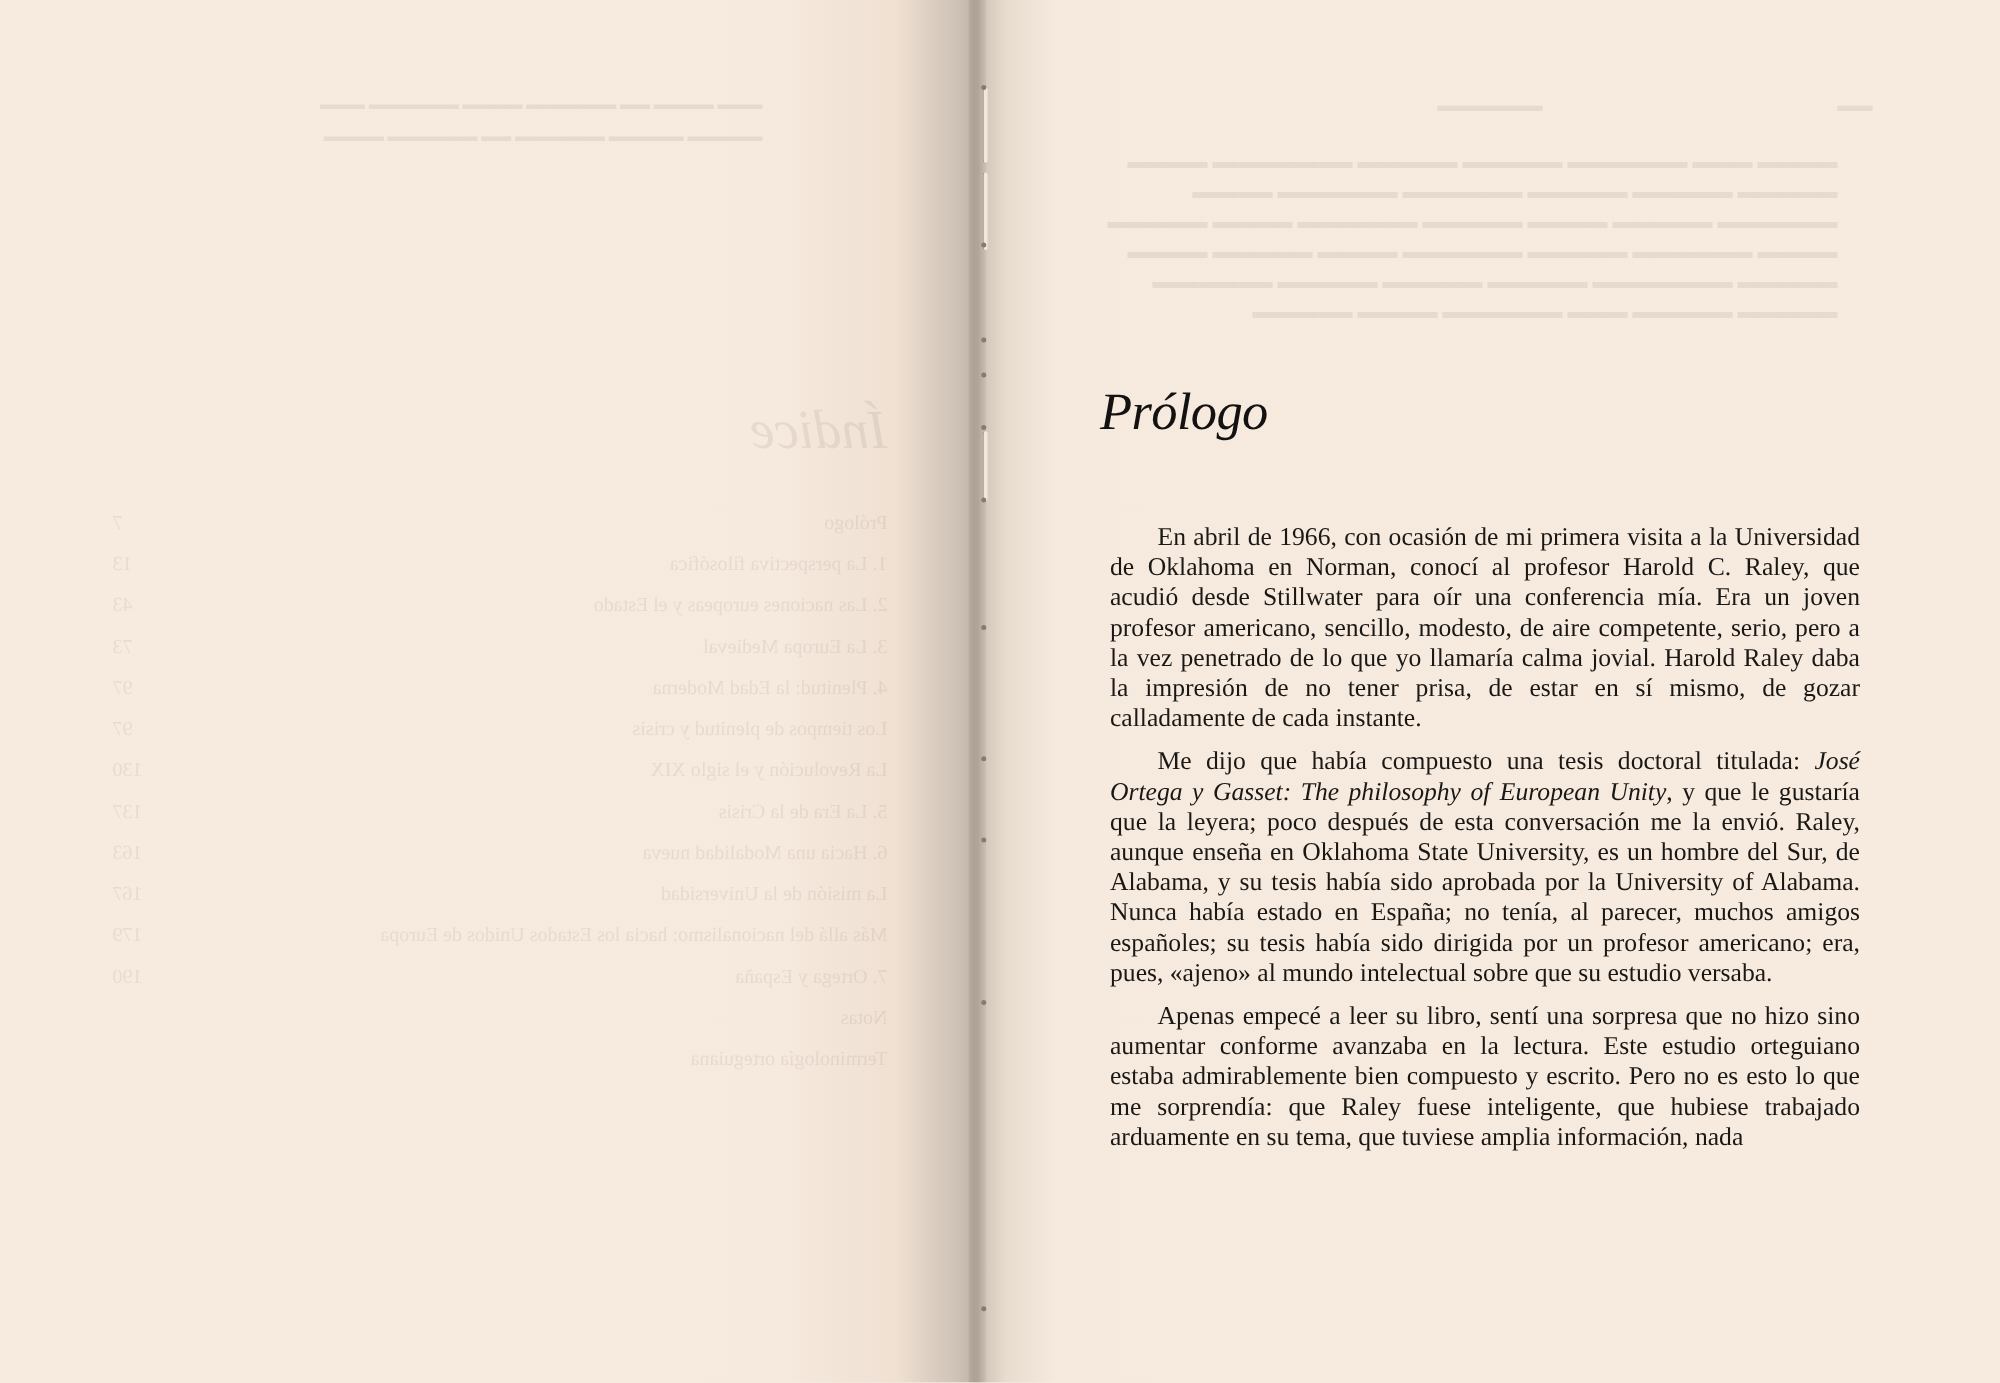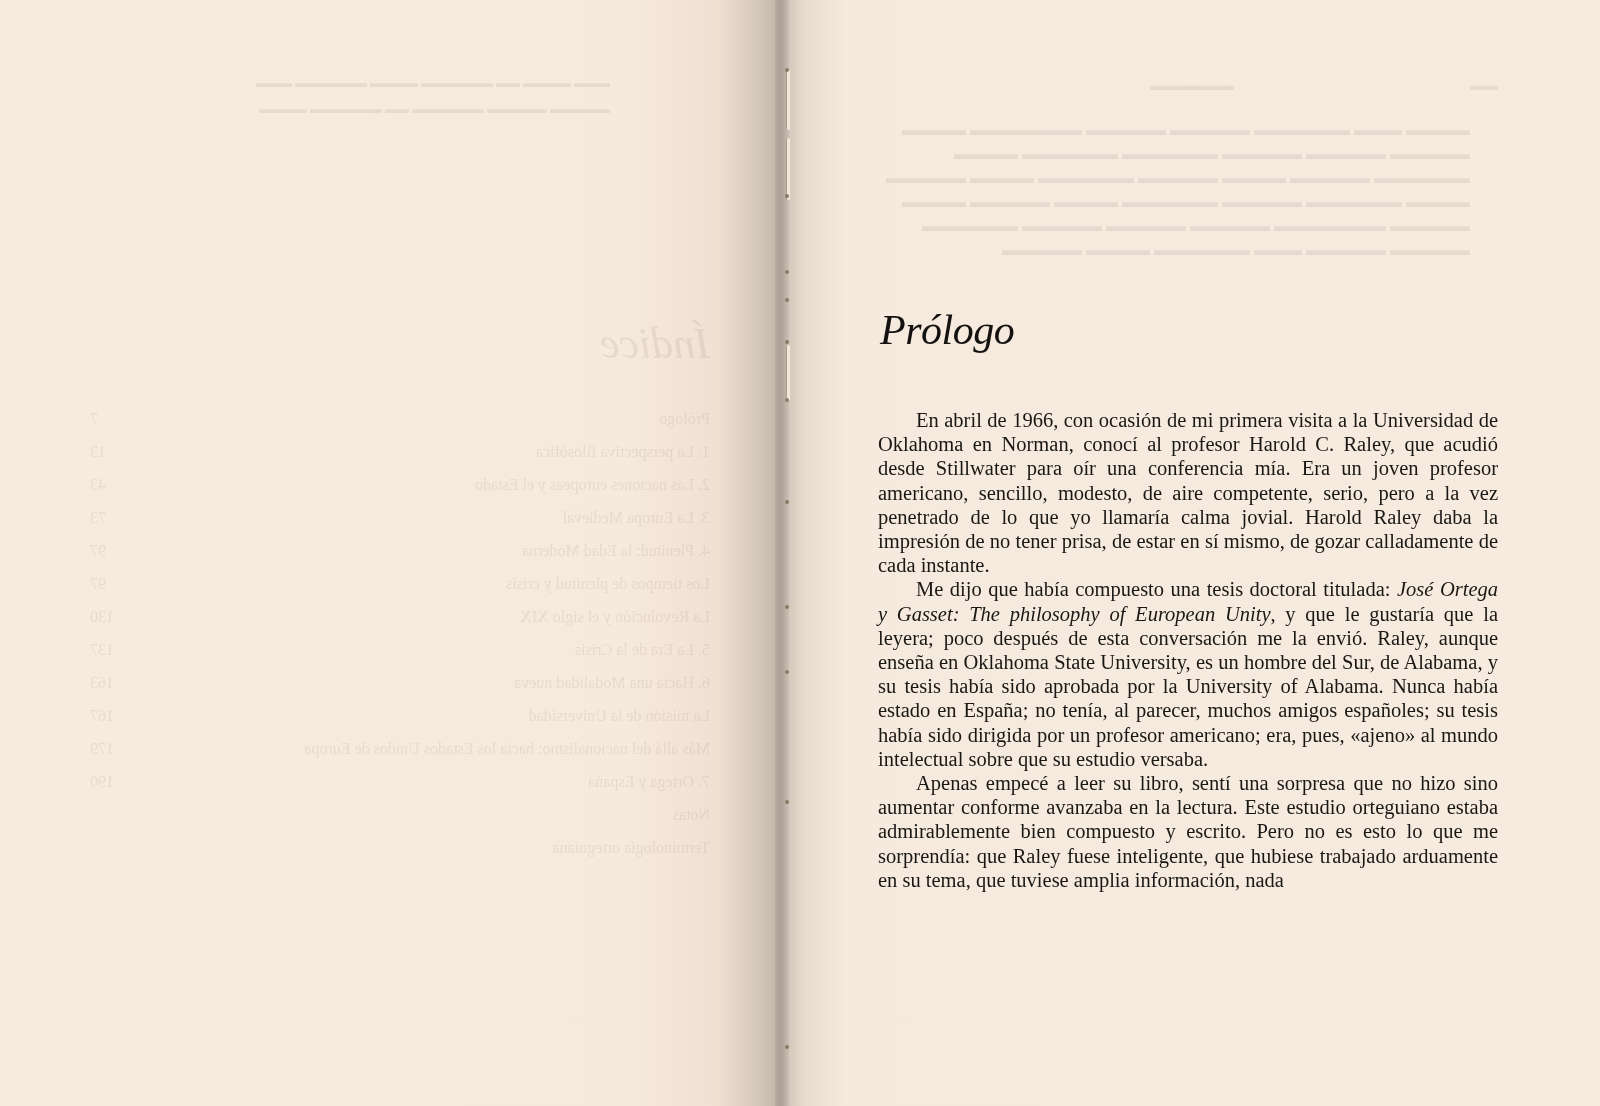--- a/index.html
+++ b/index.html
@@ -55,21 +55,21 @@
     font-size: 42px; font-style: italic; color: #141210;
     font-family: "Liberation Serif", serif;
     letter-spacing: -0.5px;
   }
   .body-text {
     position: absolute; left: 878px; top: 408px; width: 620px;
     font-size: 20.5px; line-height: 24.2px; color: #1a1815;
     text-align: justify;
     font-family: "Liberation Serif", serif;
   }
-  .body-text p { margin: 0; text-indent: 38px; }
+  .body-text p { margin: 10px; text-indent: 38px; }
   .body-text em { font-style: italic; }
 </style>
 </head>
 <body>
 
 <div class="spread">
   <div class="page-left">
     <div class="ghost ghost-mirror ghost-top">
       <div>▬▬▬ ▬▬▬▬ ▬▬ ▬▬▬▬▬▬ ▬▬▬▬ ▬▬▬▬▬▬ ▬▬▬</div>
       <div>▬▬▬▬▬ ▬▬▬▬▬ ▬▬▬▬▬▬ ▬▬ ▬▬▬▬▬▬ ▬▬▬▬</div>

